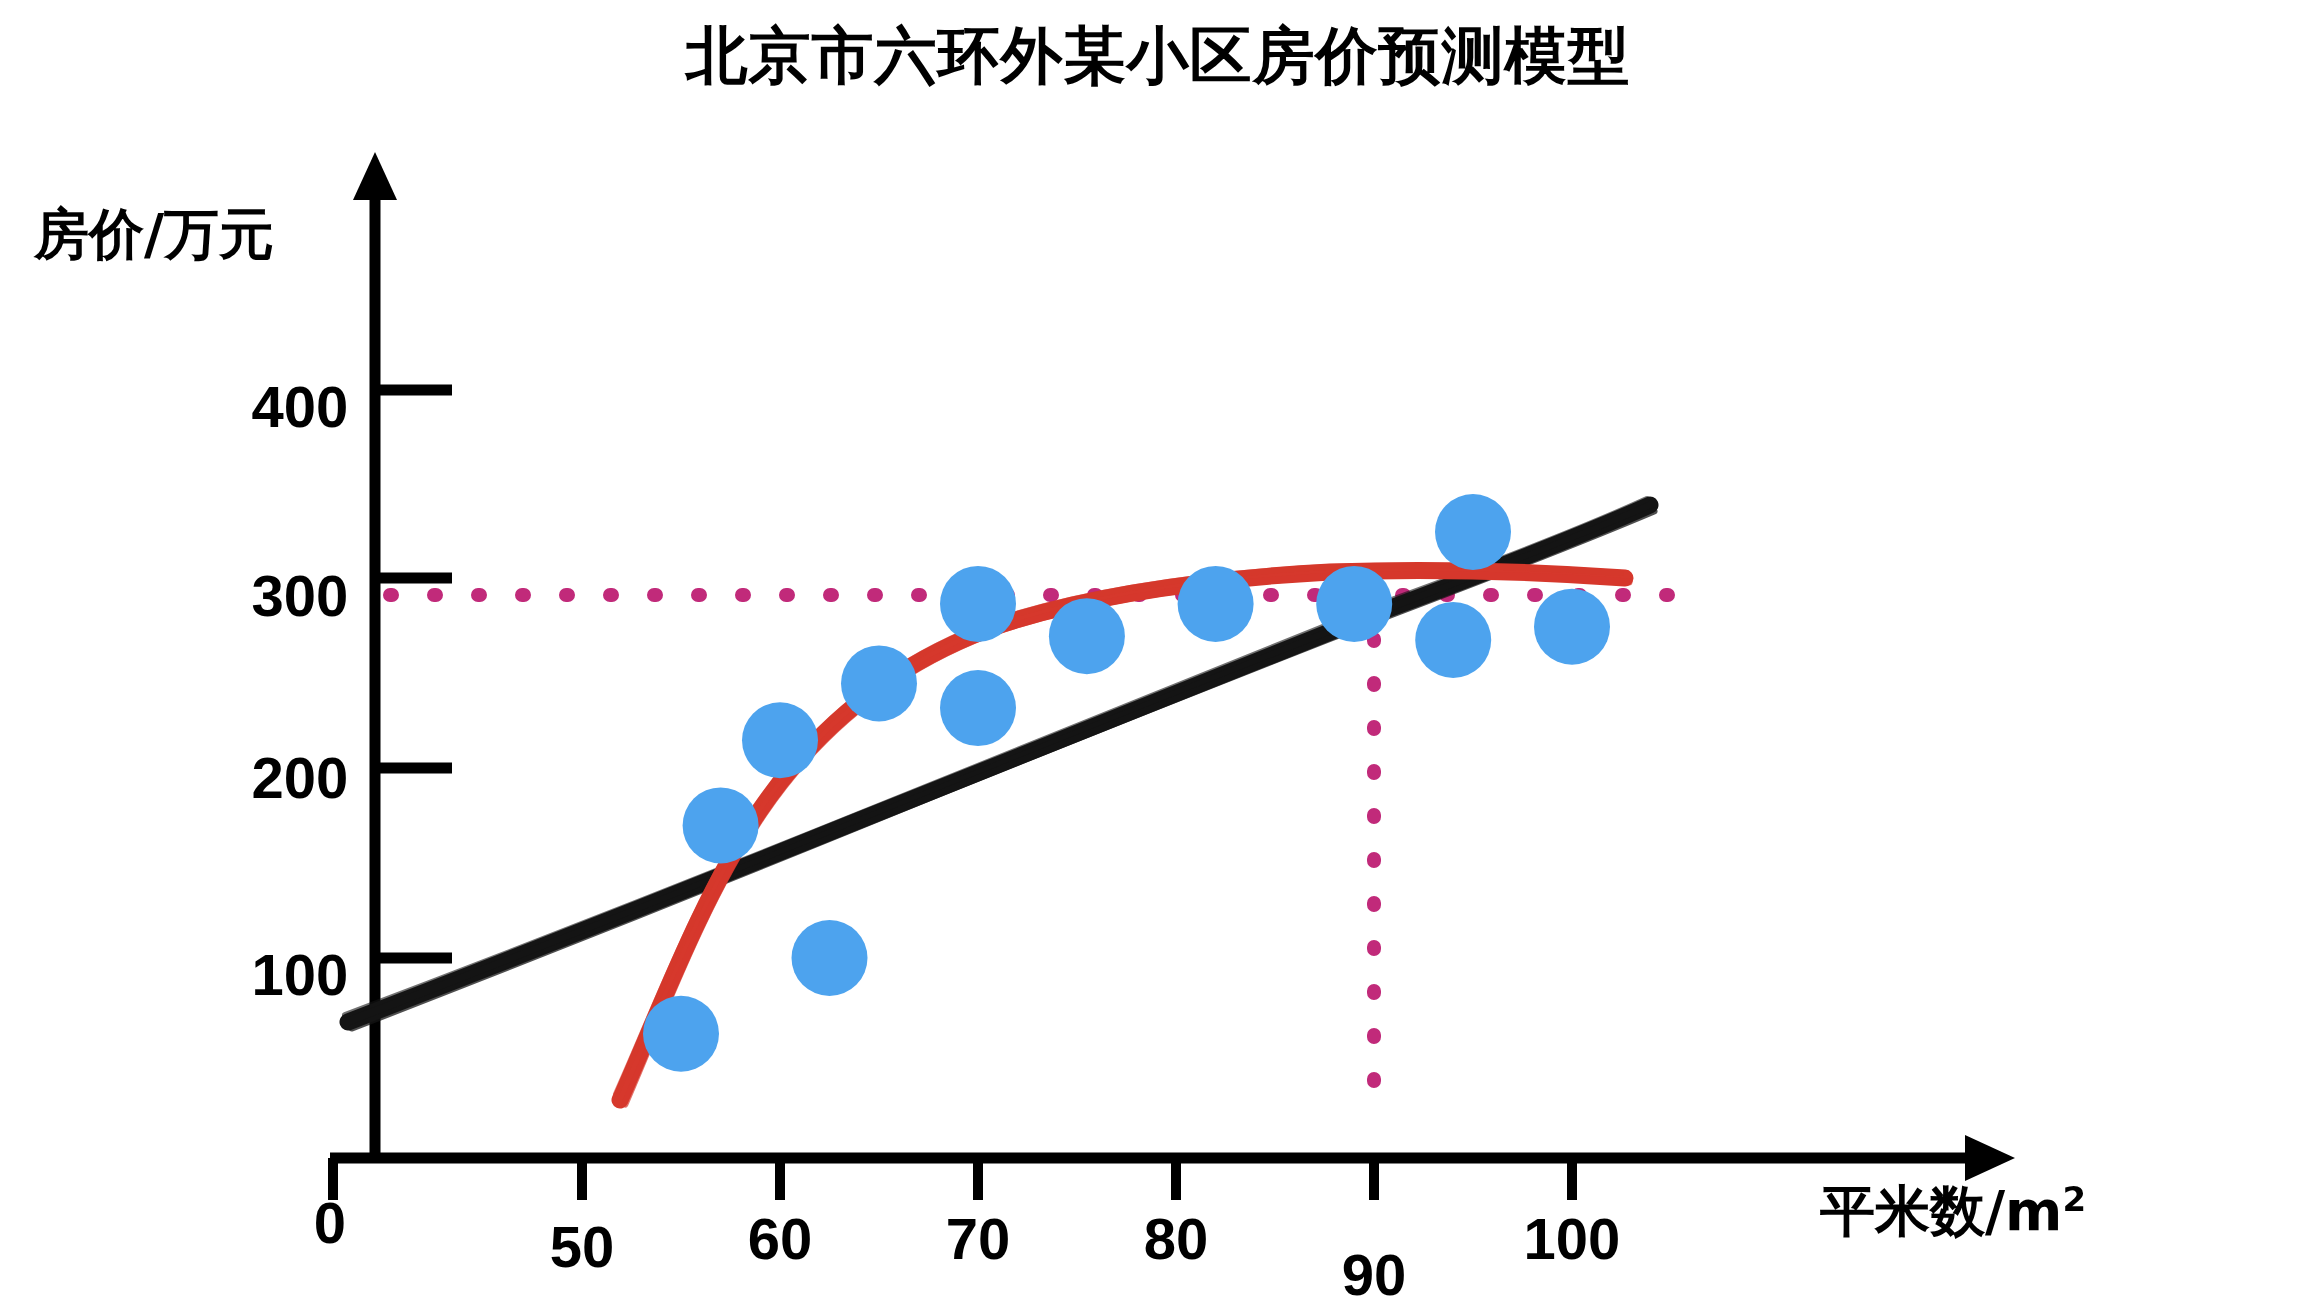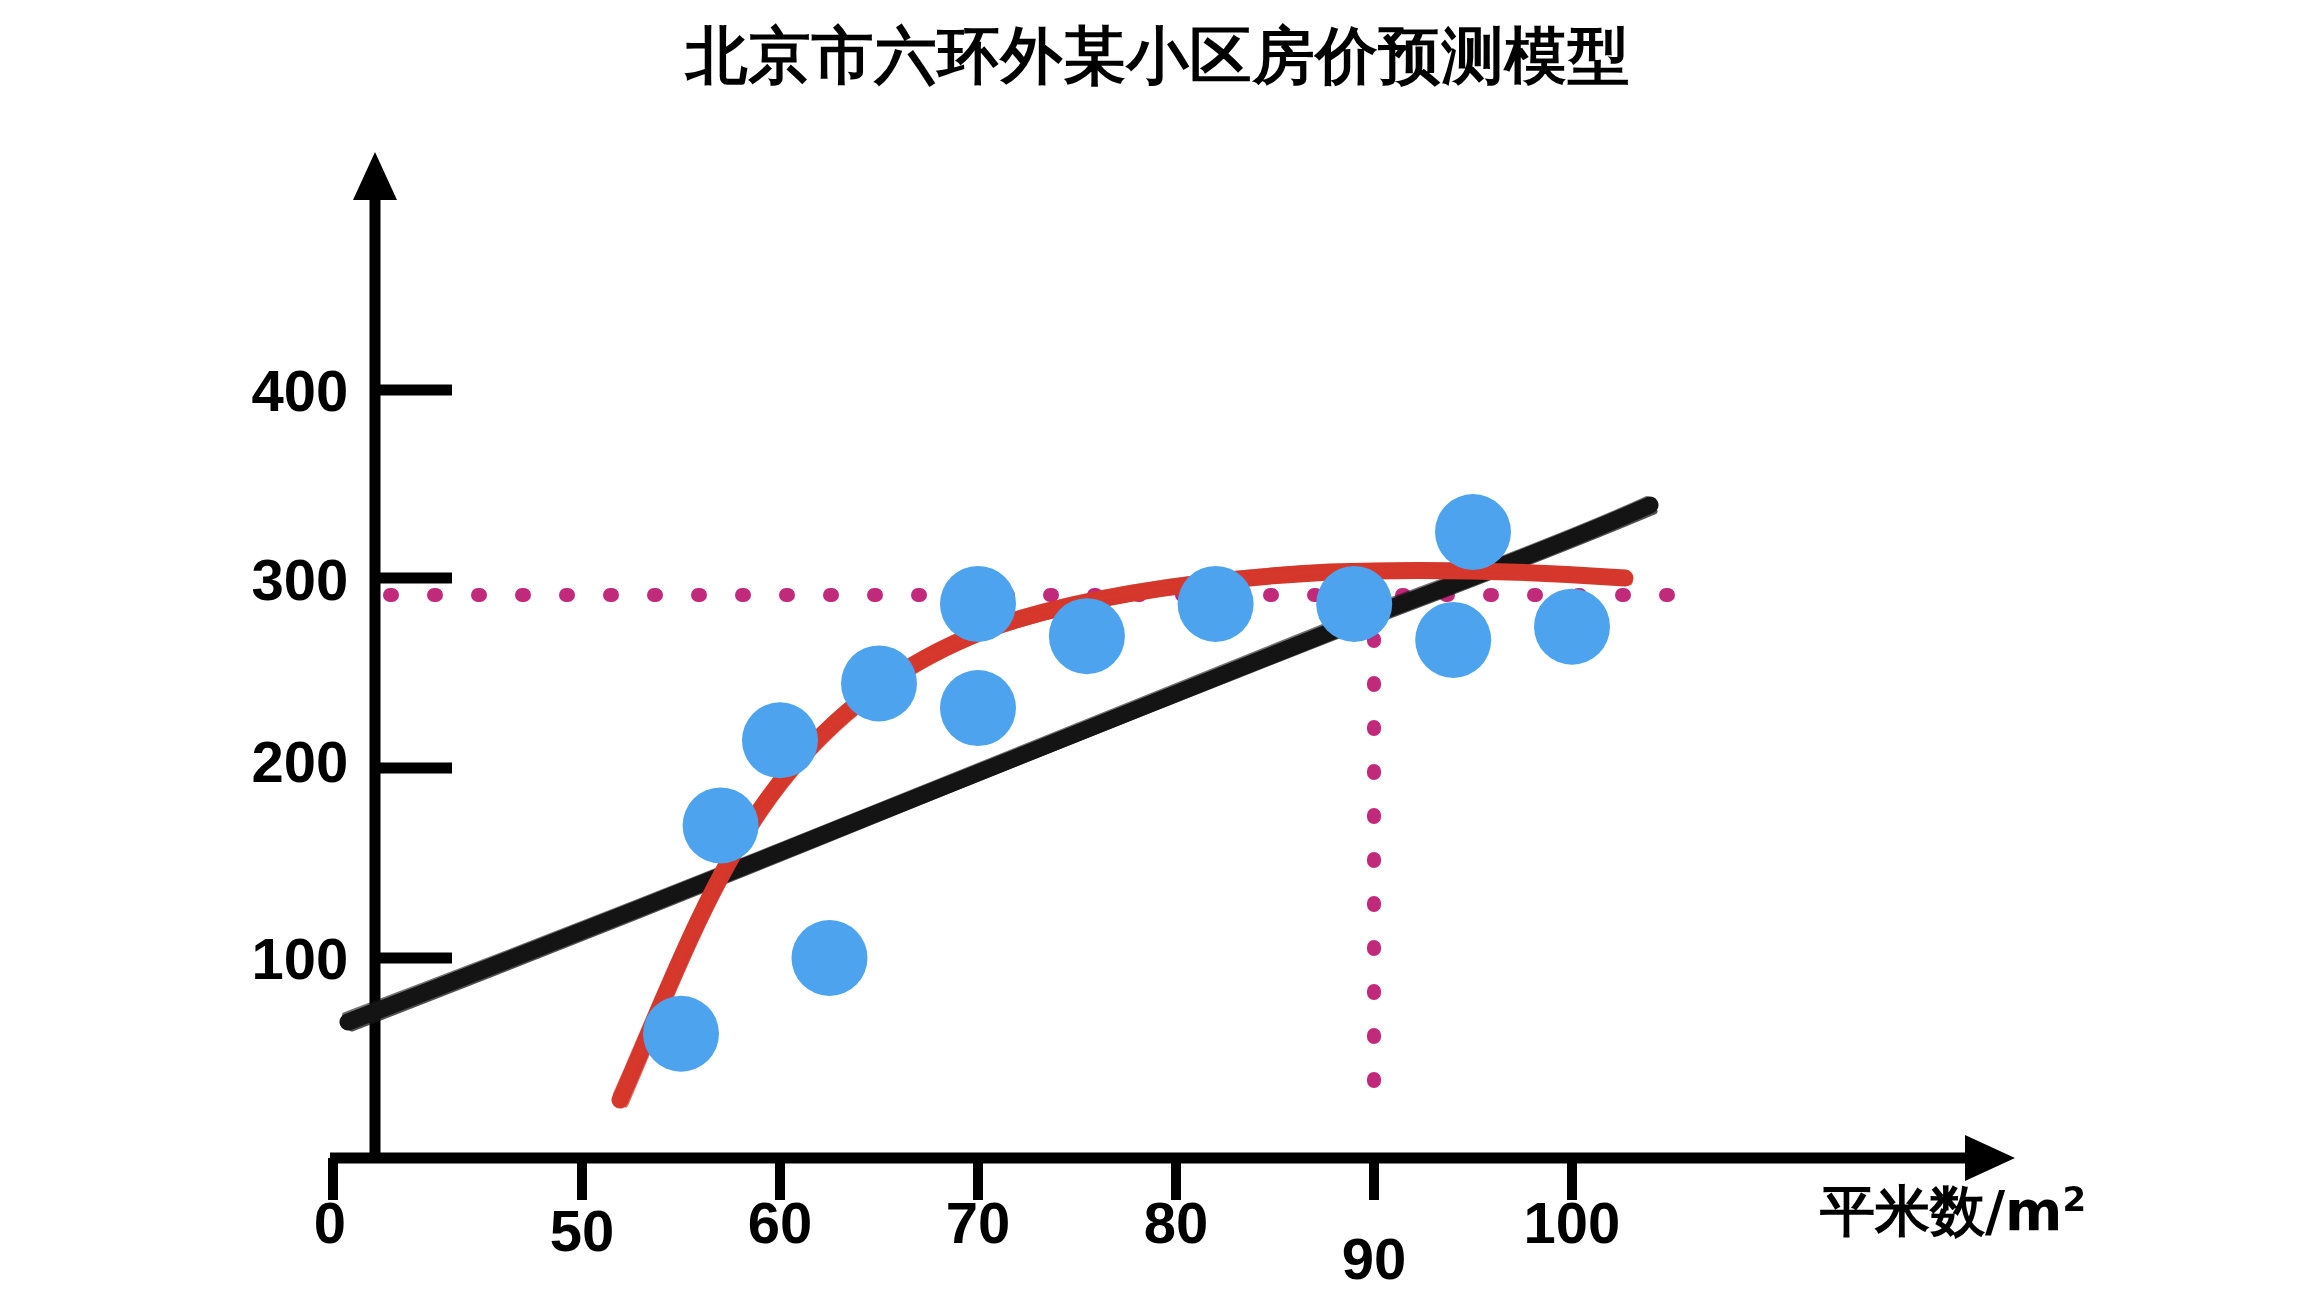--- a/index.html
+++ b/index.html
@@ -16,36 +16,37 @@
     position:absolute;font-size:55px;font-weight:700;color:#000;white-space:nowrap;
     font-family:"DejaVu Sans","Liberation Sans",sans-serif;
   }
   #ylabel{left:34px;top:198px;}
   #xlabel{left:1820px;top:1175px;text-align:center;}
   #xlabel .sup{font-size:34px;vertical-align:super;}
 
   .tick-text{
     position:absolute;font-size:58px;font-weight:700;color:#000;
     font-family:"Liberation Sans","DejaVu Sans",sans-serif;
-    transform:translate(-50%,-50%);white-space:nowrap;
+    transform:translate(-50%,-50%);white-space:nowrap;margin-top:16px;
   }
   .origin-text{
     position:absolute;font-size:58px;font-weight:700;color:#000;
     font-family:"Liberation Sans","DejaVu Sans",sans-serif;
     transform:translate(-50%,-50%);
   }
   svg.plot{position:absolute;left:0;top:0;width:2316px;height:1304px;}
 </style>
 </head>
 <body>
 
 <div id="root">
 
   <div class="chart-title">北京市六环外某小区房价预测模型</div>
 
+  <div class="axis-label" id="ylabel">房价/万元</div>
 
   <div class="axis-label" id="xlabel"><span>平米数/m</span><span class="sup">2</span></div>
 
   <svg class="plot" viewBox="0 0 2316 1304" preserveAspectRatio="none">
     <defs>
       <marker id="arrowUp" viewBox="0 0 12 12" refX="6" refY="10" markerWidth="8" markerHeight="8" orient="auto-start-reverse">
         <path d="M 6 0 L 12 12 L 0 12 z" fill="#000"></path>
       </marker>
     </defs>
     <g>

